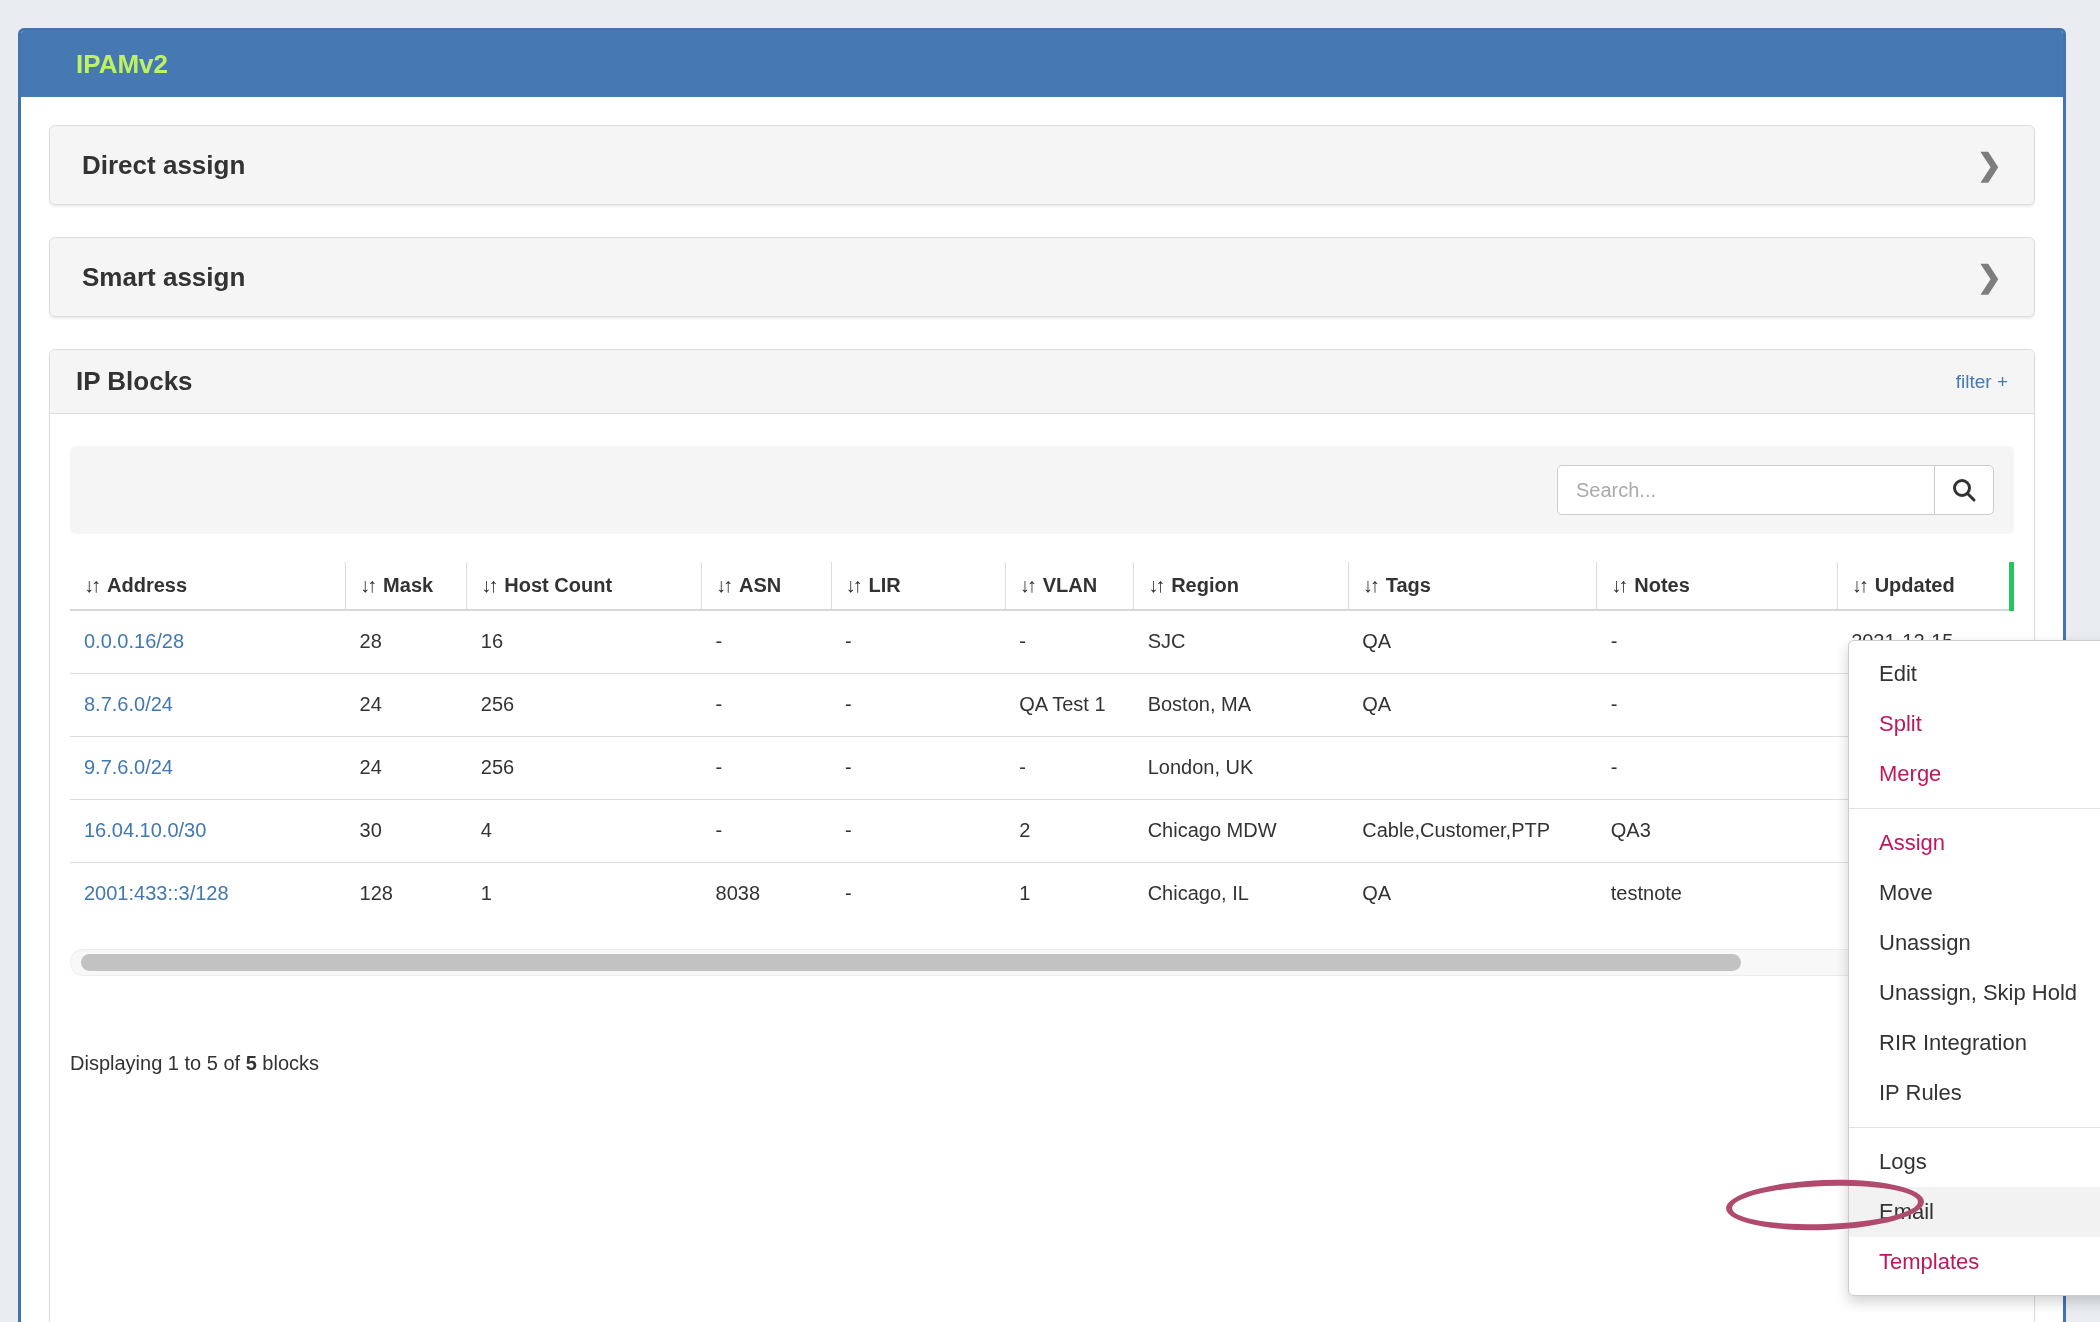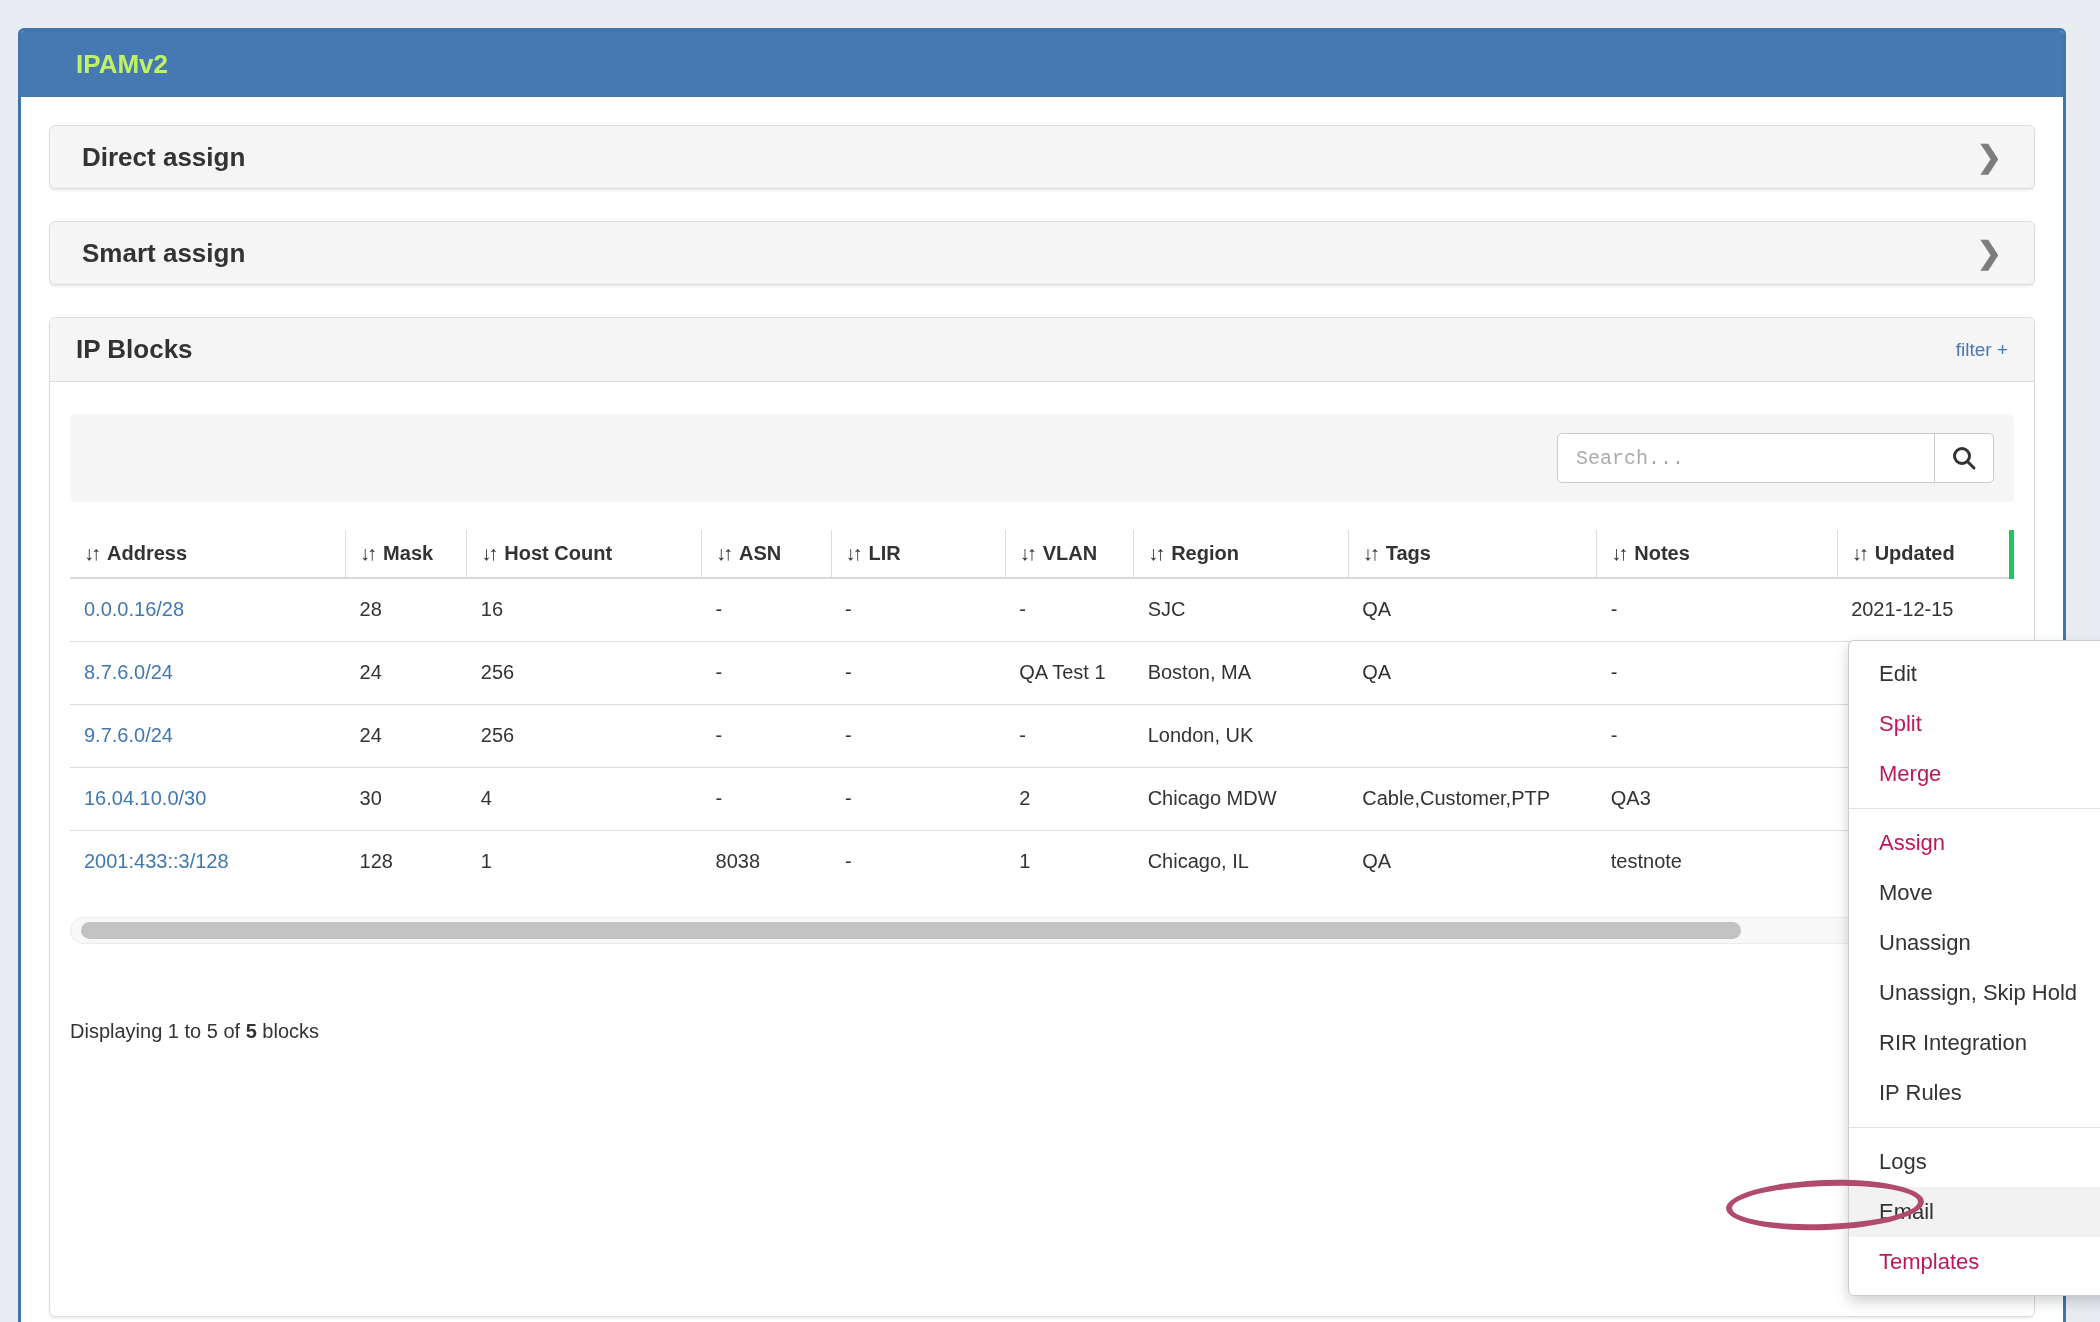--- a/index.html
+++ b/index.html
@@ -11,21 +11,21 @@
   }
   .main-panel {
     position:absolute; left:18px; top:28px; width:2048px; height:1380px;
     background:#fff; border:3px solid #4374ad; border-radius:6px; overflow:hidden;
   }
   .main-header { background:#4678b2; height:66px; display:flex; align-items:center; padding:0 30px; }
   .main-title { color:#bef264; font-size:26px; font-weight:bold;margin-left:25px; }
   .main-body { padding:28px; }
 
   .collapse-panel {
-    height:64px; background:#f5f5f5; border:1px solid #ddd; border-radius:6px;
+    height:80px; background:#f5f5f5; border:1px solid #ddd; border-radius:6px;
     box-shadow:0 2px 2px rgba(0,0,0,0.07);
     display:flex; align-items:center; justify-content:space-between;
     padding:0 32px; margin-bottom:32px; cursor:pointer;
   }
   .collapse-title { font-size:26px; font-weight:bold; color:#333; }
   .chevron { color:#7d7d7d; font-size:30px; font-weight:bold; line-height:1; }
 
   .ipblocks-panel { border:1px solid #ddd; border-radius:6px; box-shadow:0 2px 2px rgba(0,0,0,0.07); height:1000px; }
   .ipblocks-heading {
     background:#f5f5f5; height:64px; border-bottom:1px solid #ddd; border-radius:6px 6px 0 0;
@@ -33,21 +33,21 @@
   }
   .ipblocks-title { font-size:26px; font-weight:bold; color:#333; }
   .filter-link { color:#4678b2; font-size:19px; text-decoration:none; cursor:pointer; }
 
   .ipblocks-body { padding:32px 20px 0 20px; }
   .search-area { background:#f5f5f5; border-radius:6px; height:88px; position:relative; }
   .search-group { position:absolute; right:20px; top:19px; display:flex; height:50px; }
   .search-input {
     width:378px; height:50px; border:1px solid #ccc; border-radius:5px 0 0 5px;
     padding:0 18px; font-size:20px; color:#333; background:#fff; outline:none;
-    font-family:Liberation Mono, monospace;
+    font-family:Liberation Sans, sans-serif;
   }
   .search-input::placeholder { color:#aaa; }
   .search-btn {
     width:60px; height:50px; border:1px solid #ccc; border-left:1px solid #ccc; margin-left:-1px;
     background:#fff; border-radius:0 5px 5px 0; display:flex; align-items:center; justify-content:center; cursor:pointer;
   }
 
   .table-wrap { margin-top:28px; overflow:hidden; }
   table { border-collapse:collapse; table-layout:fixed; }
   col.c1{width:280px} col.c2{width:122px} col.c3{width:238px} col.c4{width:131px} col.c5{width:178px}

